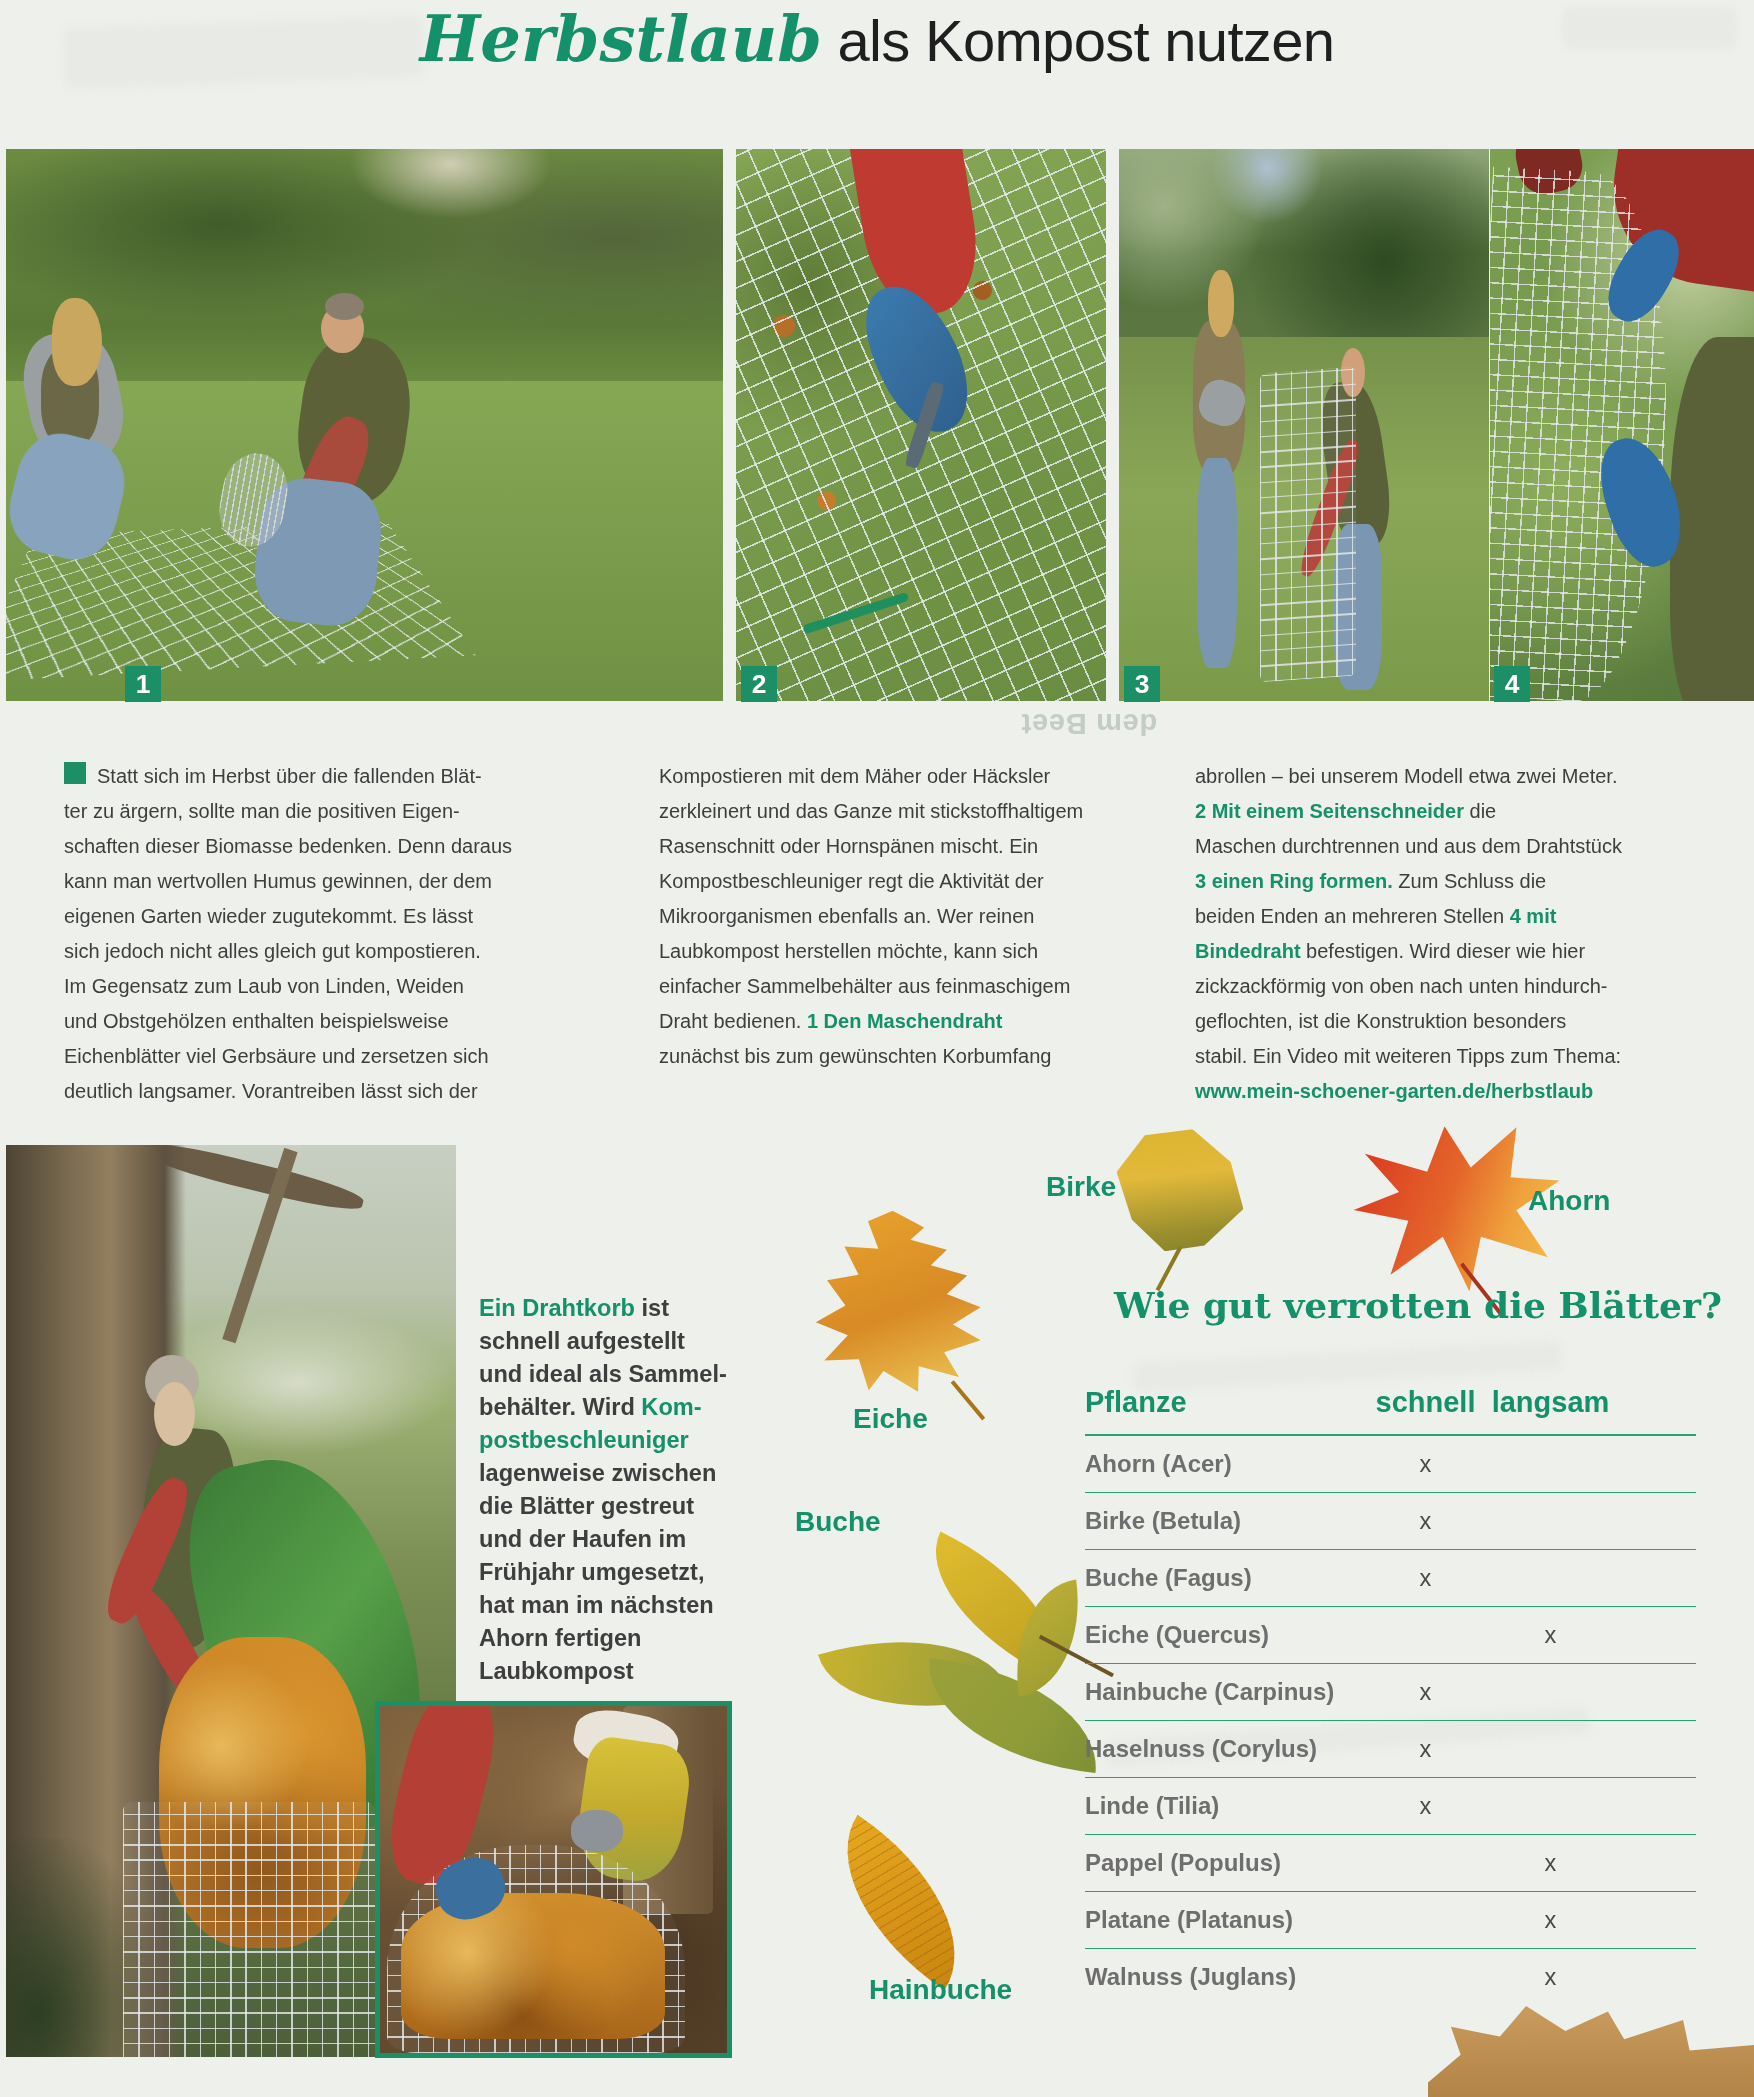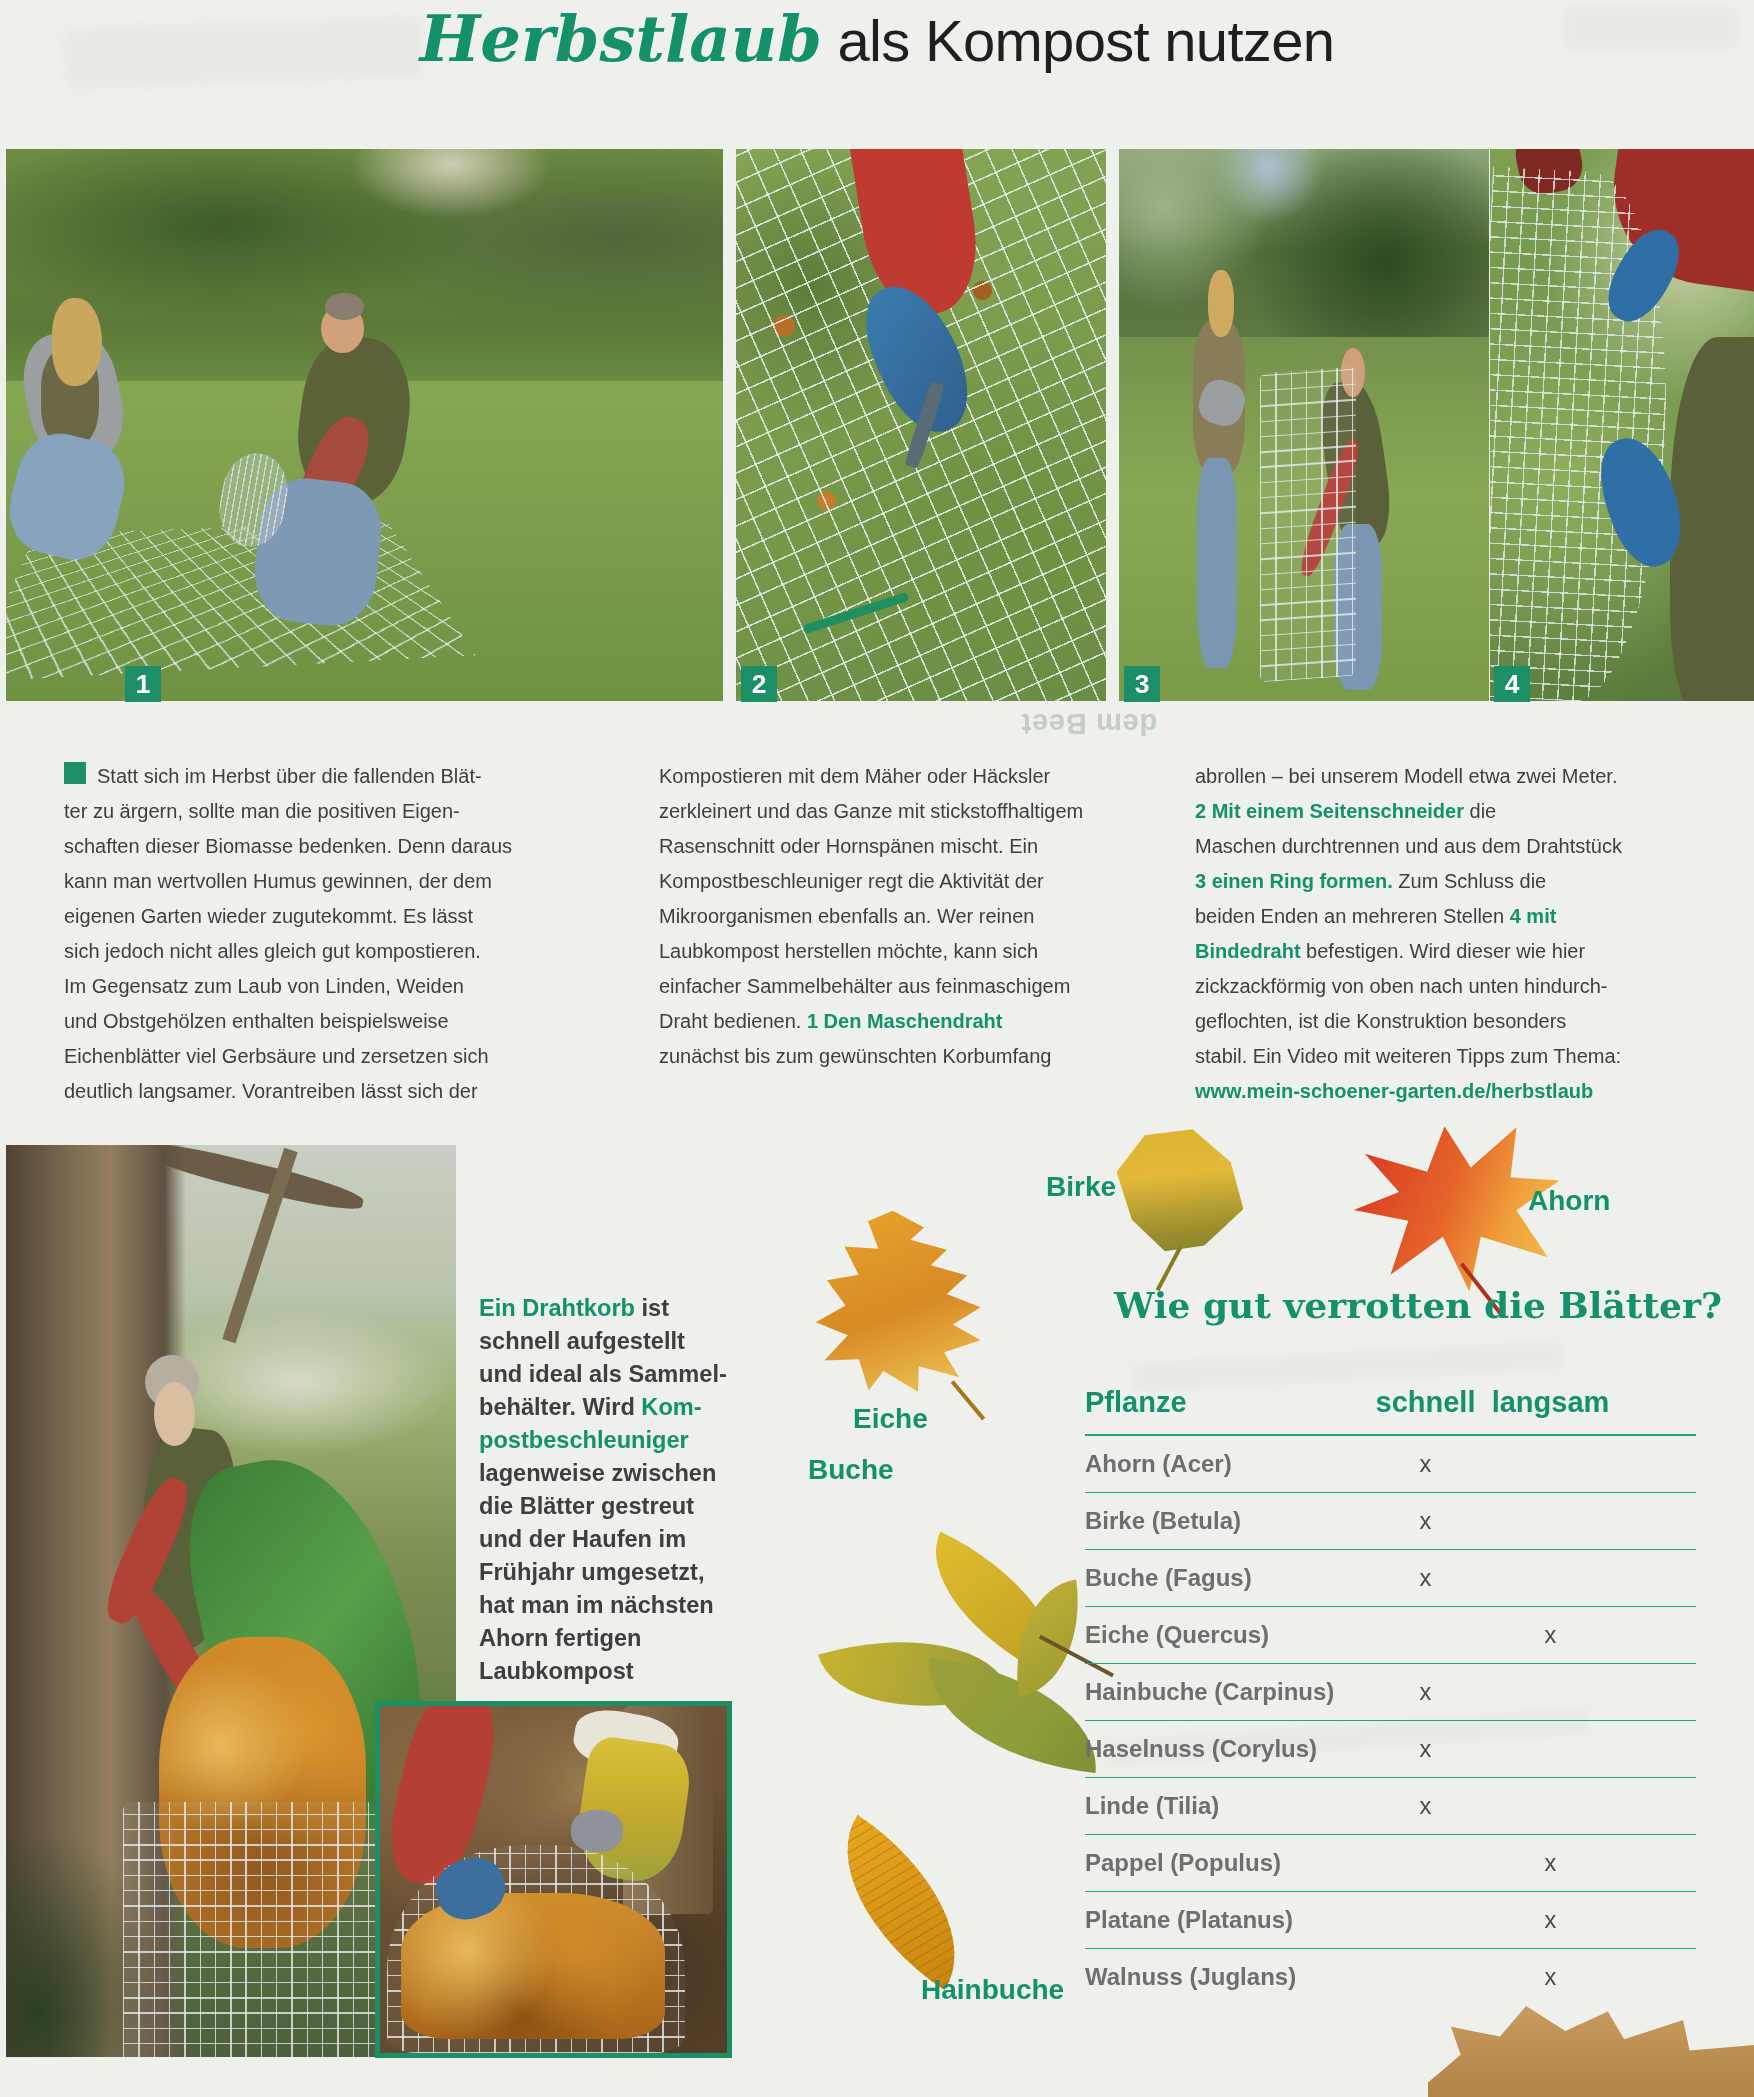--- a/index.html
+++ b/index.html
@@ -373,22 +373,22 @@
   <div id="buche3" class="buche-leaf"></div>
   <div id="buche4" class="buche-leaf"></div>
   <div id="buche-twig" class="leaf"></div>
   <div id="leaf-hainbuche" class="leaf"></div>
   <div id="hainbuche-veins" class="leaf"></div>
   <div id="leaf-platane" class="leaf"></div>
 
   <div class="leaf-label" style="left:1046px;top:1171px;">Birke</div>
   <div class="leaf-label" style="left:1528px;top:1185px;">Ahorn</div>
   <div class="leaf-label" style="left:853px;top:1403px;">Eiche</div>
-  <div class="leaf-label" style="left:795px;top:1454px;margin-left:13px;">Buche</div>
-  <div class="leaf-label" style="left:921px;top:1974px;">Hainbuche</div>
+  <div class="leaf-label" style="left:795px;top:1506px;">Buche</div>
+  <div class="leaf-label" style="left:869px;top:1974px;">Hainbuche</div>
 
   <div id="table-title">Wie gut verrotten die Blätter?</div>
   <div id="rot-table">
     <div class="thead">
       <span>Pflanze</span>
       <span class="hc">schnell</span>
       <span class="hc">langsam</span>
     </div>
     <div id="tbody">
         <div class="trow">

